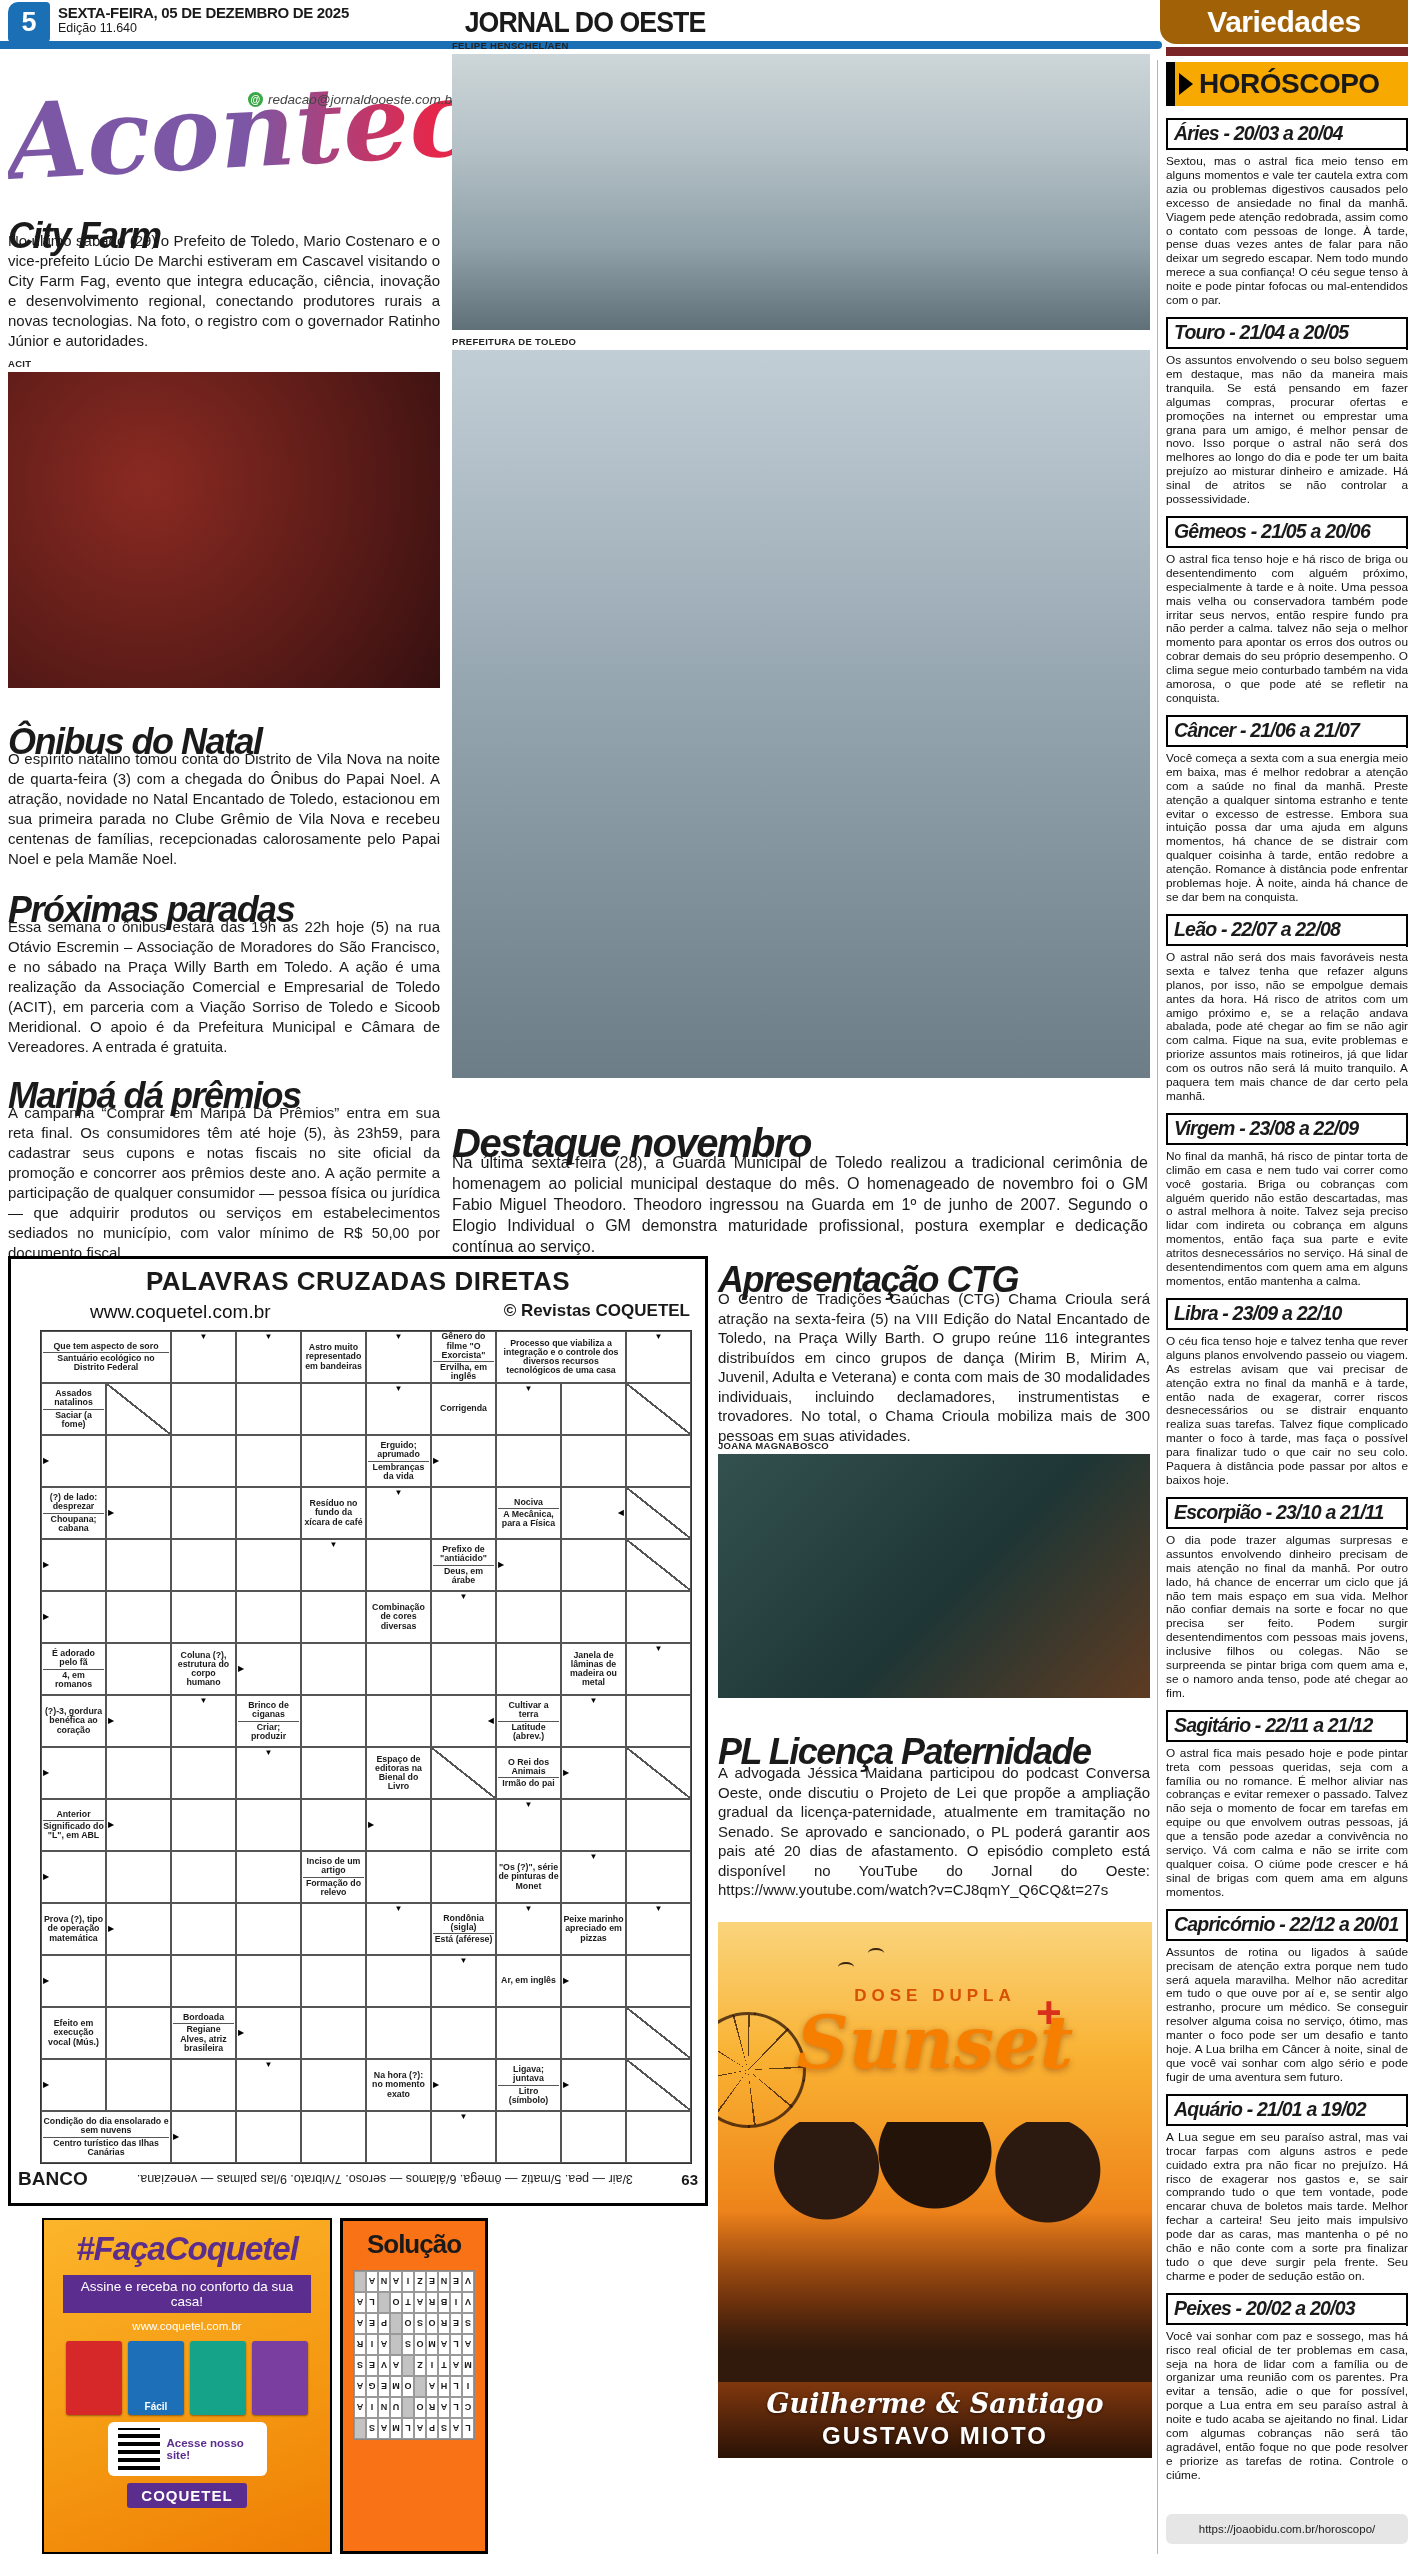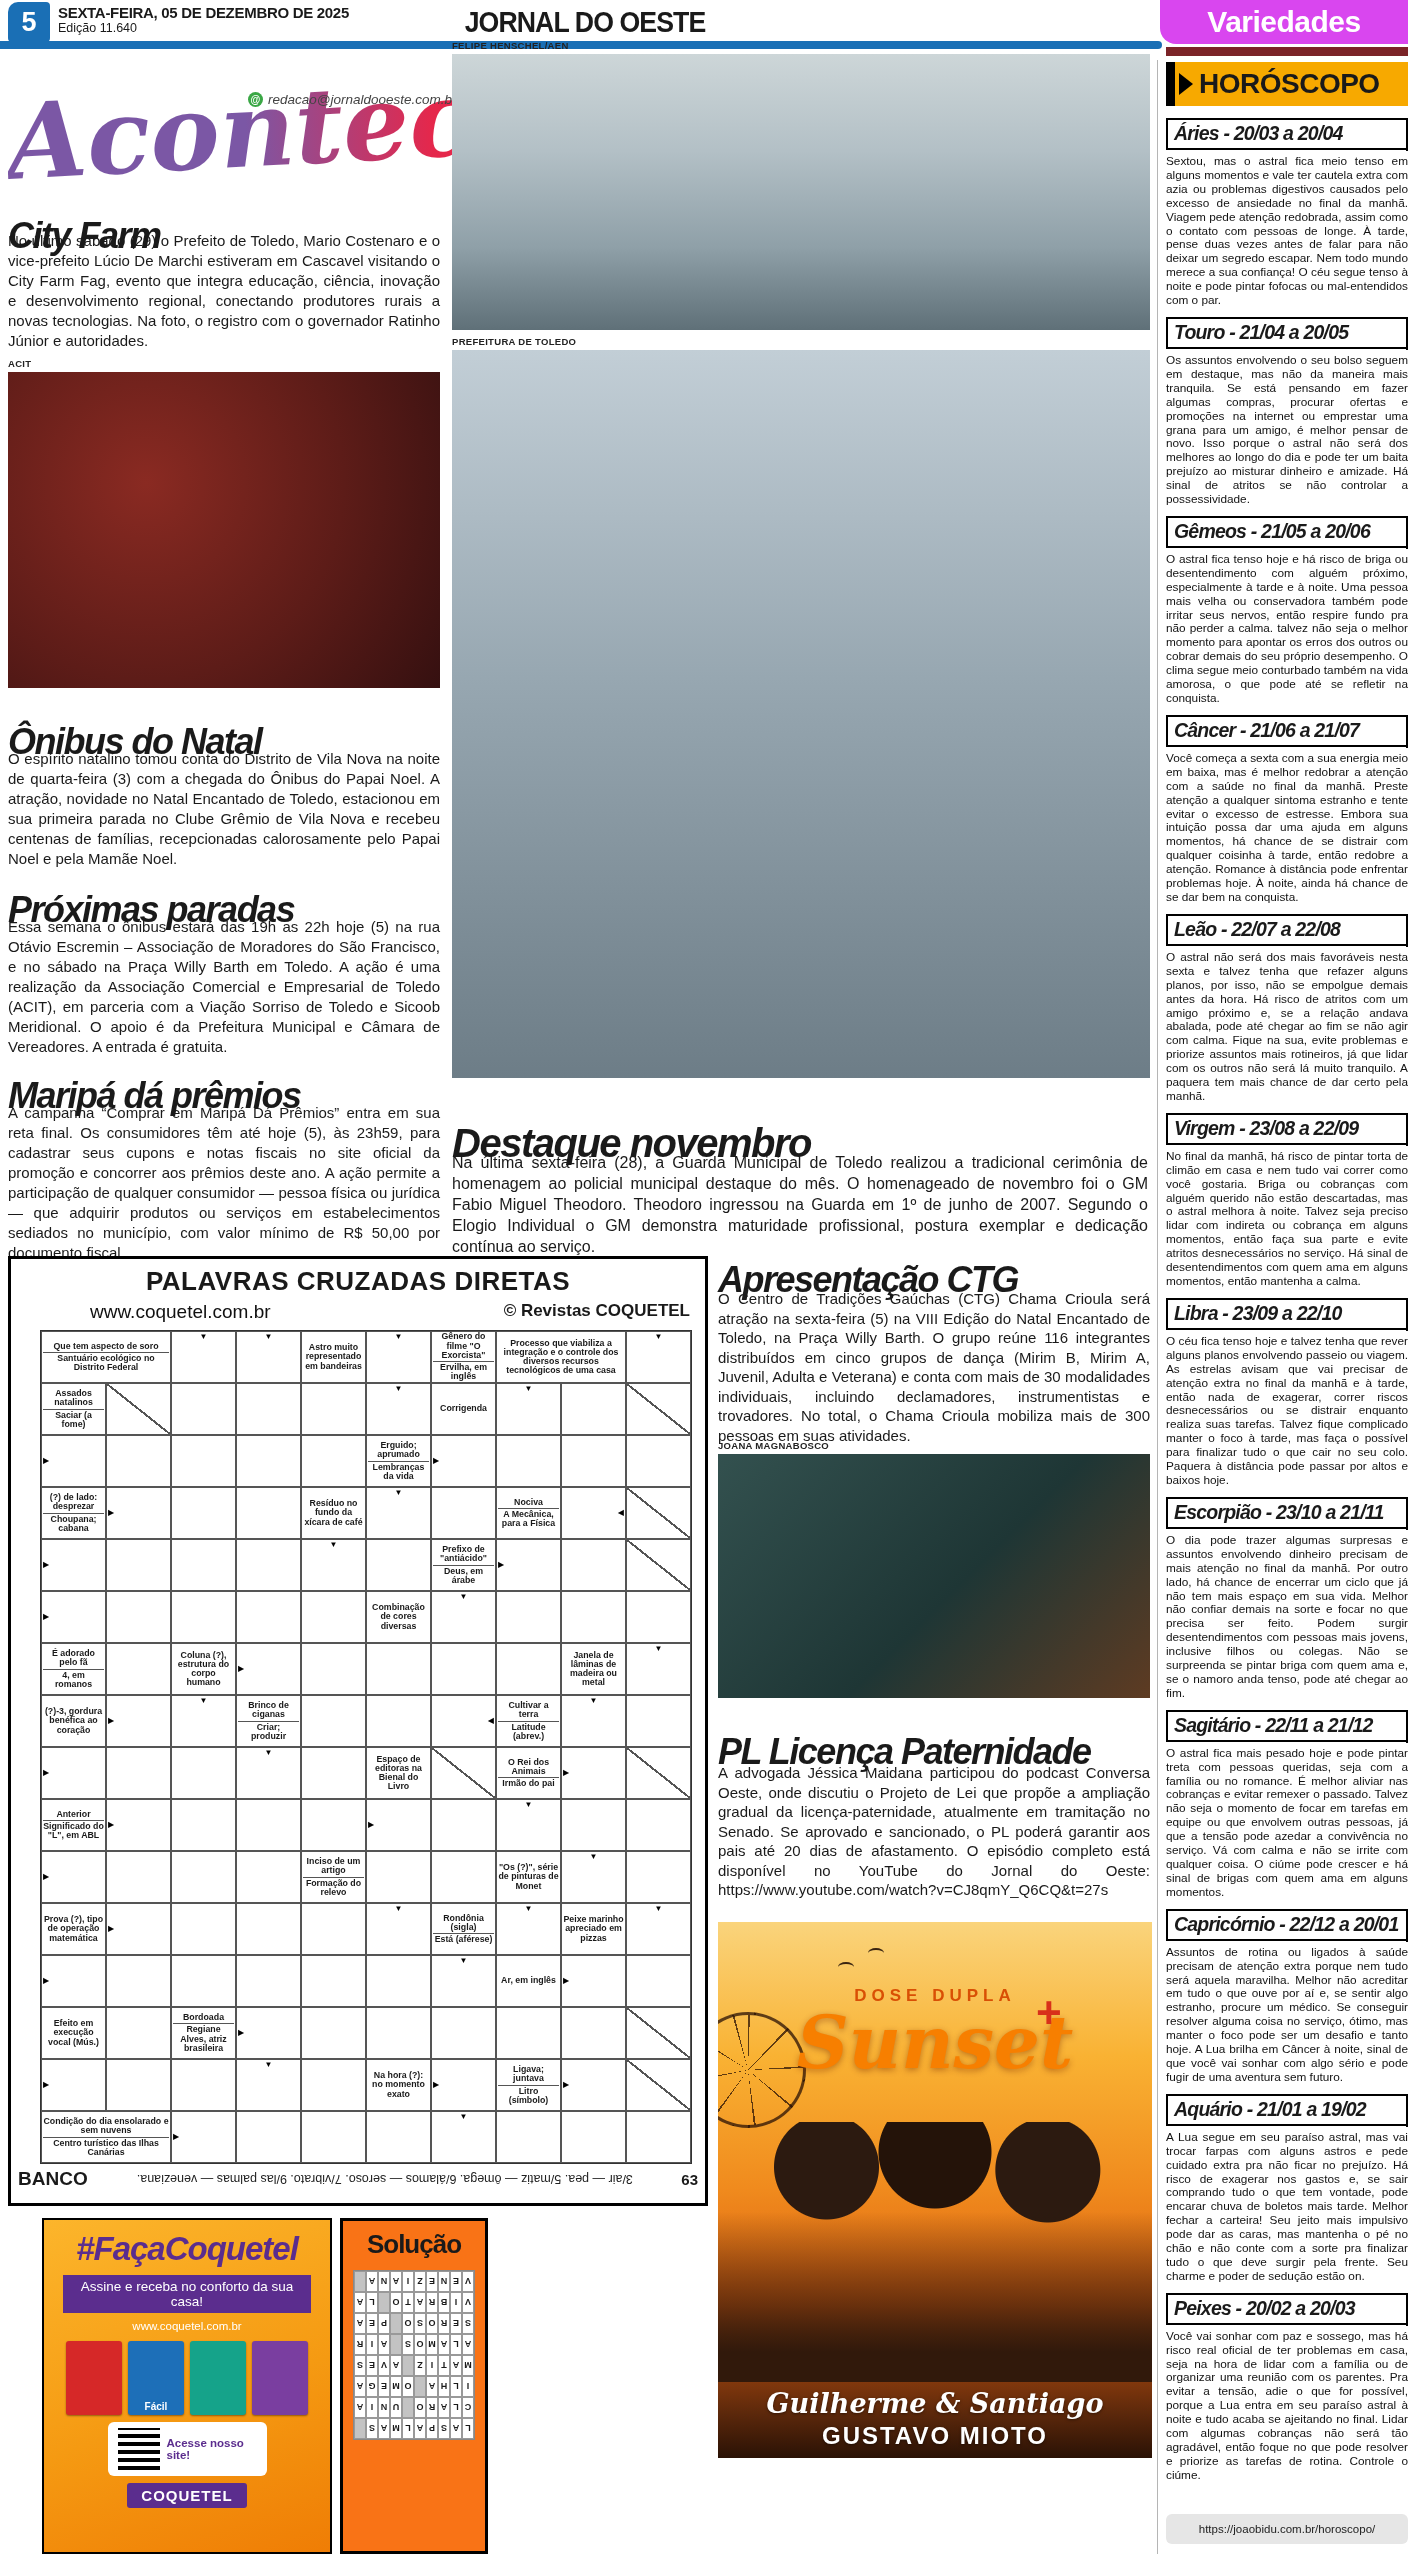--- a/index.html
+++ b/index.html
@@ -9,21 +9,21 @@
   
   .pgnum{left:8px;top:2px;width:42px;height:40px;background:#1a6fb5;color:#fff;
          font-size:27px;font-weight:bold;display:flex;align-items:center;justify-content:center;
          border-radius:10px 4px 4px 4px;}
   .dateline{left:58px;top:4px;line-height:1.15;}
   .dateline .d1{font-size:15px;font-weight:bold;letter-spacing:-.3px;}
   .dateline .d2{font-size:12.5px;}
   .masthead{left:360px;top:6px;width:450px;text-align:center;font-size:29px;font-weight:bold;
             letter-spacing:-1px;transform:scaleX(.92);}
   .bluebar{left:0;top:41px;width:1162px;height:8px;background:#1a6fb5;border-radius:0 4px 4px 0;}
-  .sectionband{left:1160px;top:0;width:248px;height:44px;background:#d946ef;
+  .sectionband{left:1160px;top:0;width:248px;height:44px;background:#a16207;
                border-radius:0 0 0 16px;display:flex;align-items:center;justify-content:center;}
   .sectionband span{color:#fff;font-size:30px;font-weight:bold;letter-spacing:-.5px;}
   .redrule{left:1166px;top:47px;width:242px;height:9px;background:#7b2428;}
   .vrule{left:1157px;top:60px;width:1px;height:2494px;background:#b5b5b5;}
   
   .acontece{left:6px;top:54px;width:436px;height:150px;display:flex;align-items:center;}
   .acontece span{font-family:"DejaVu Serif",serif;font-style:italic;font-weight:bold;font-size:104px;
     transform:rotate(-3deg);background:linear-gradient(90deg,#7b57a5 0%,#7b57a5 45%,#e5274b 80%);
     -webkit-background-clip:text;background-clip:text;color:transparent;line-height:1;}
   .emailline{left:248px;top:92px;display:flex;align-items:center;gap:5px;font-size:13.5px;

